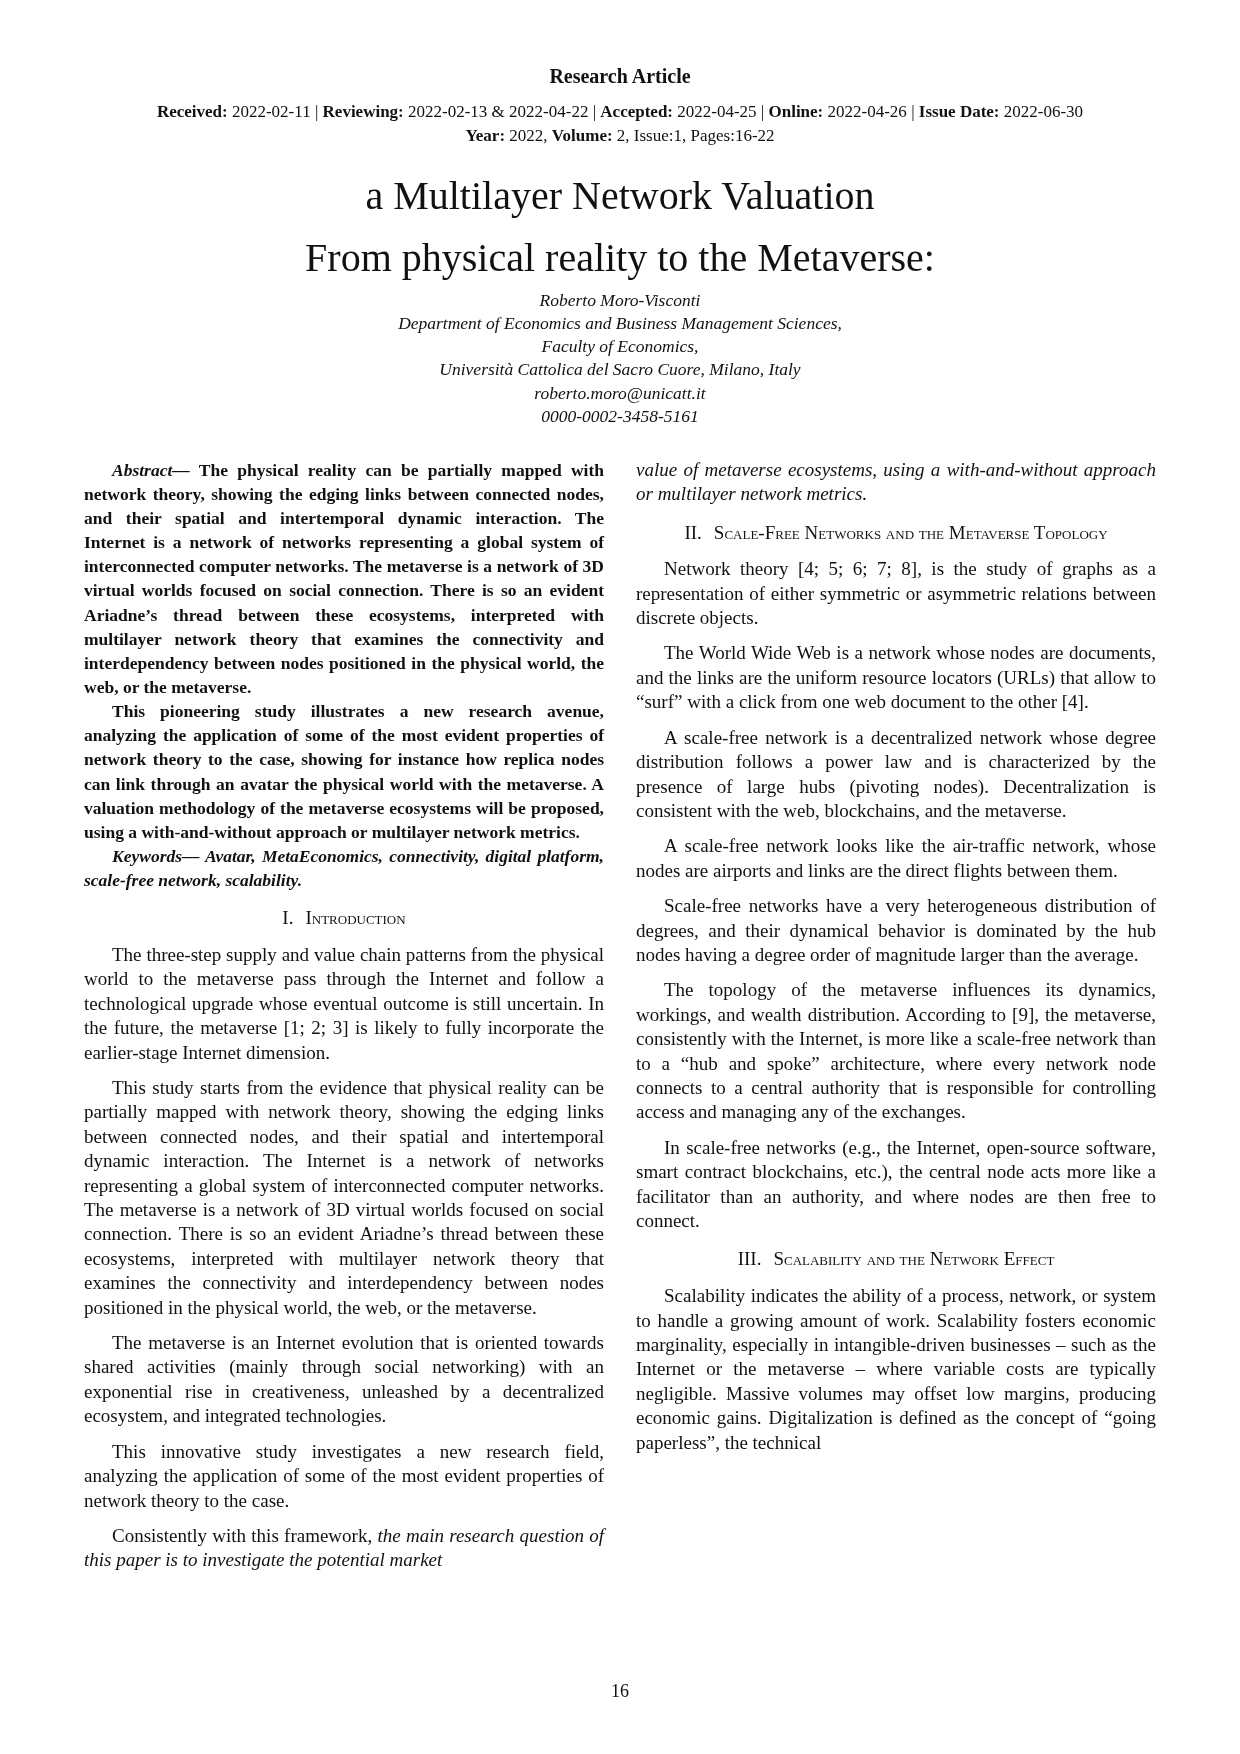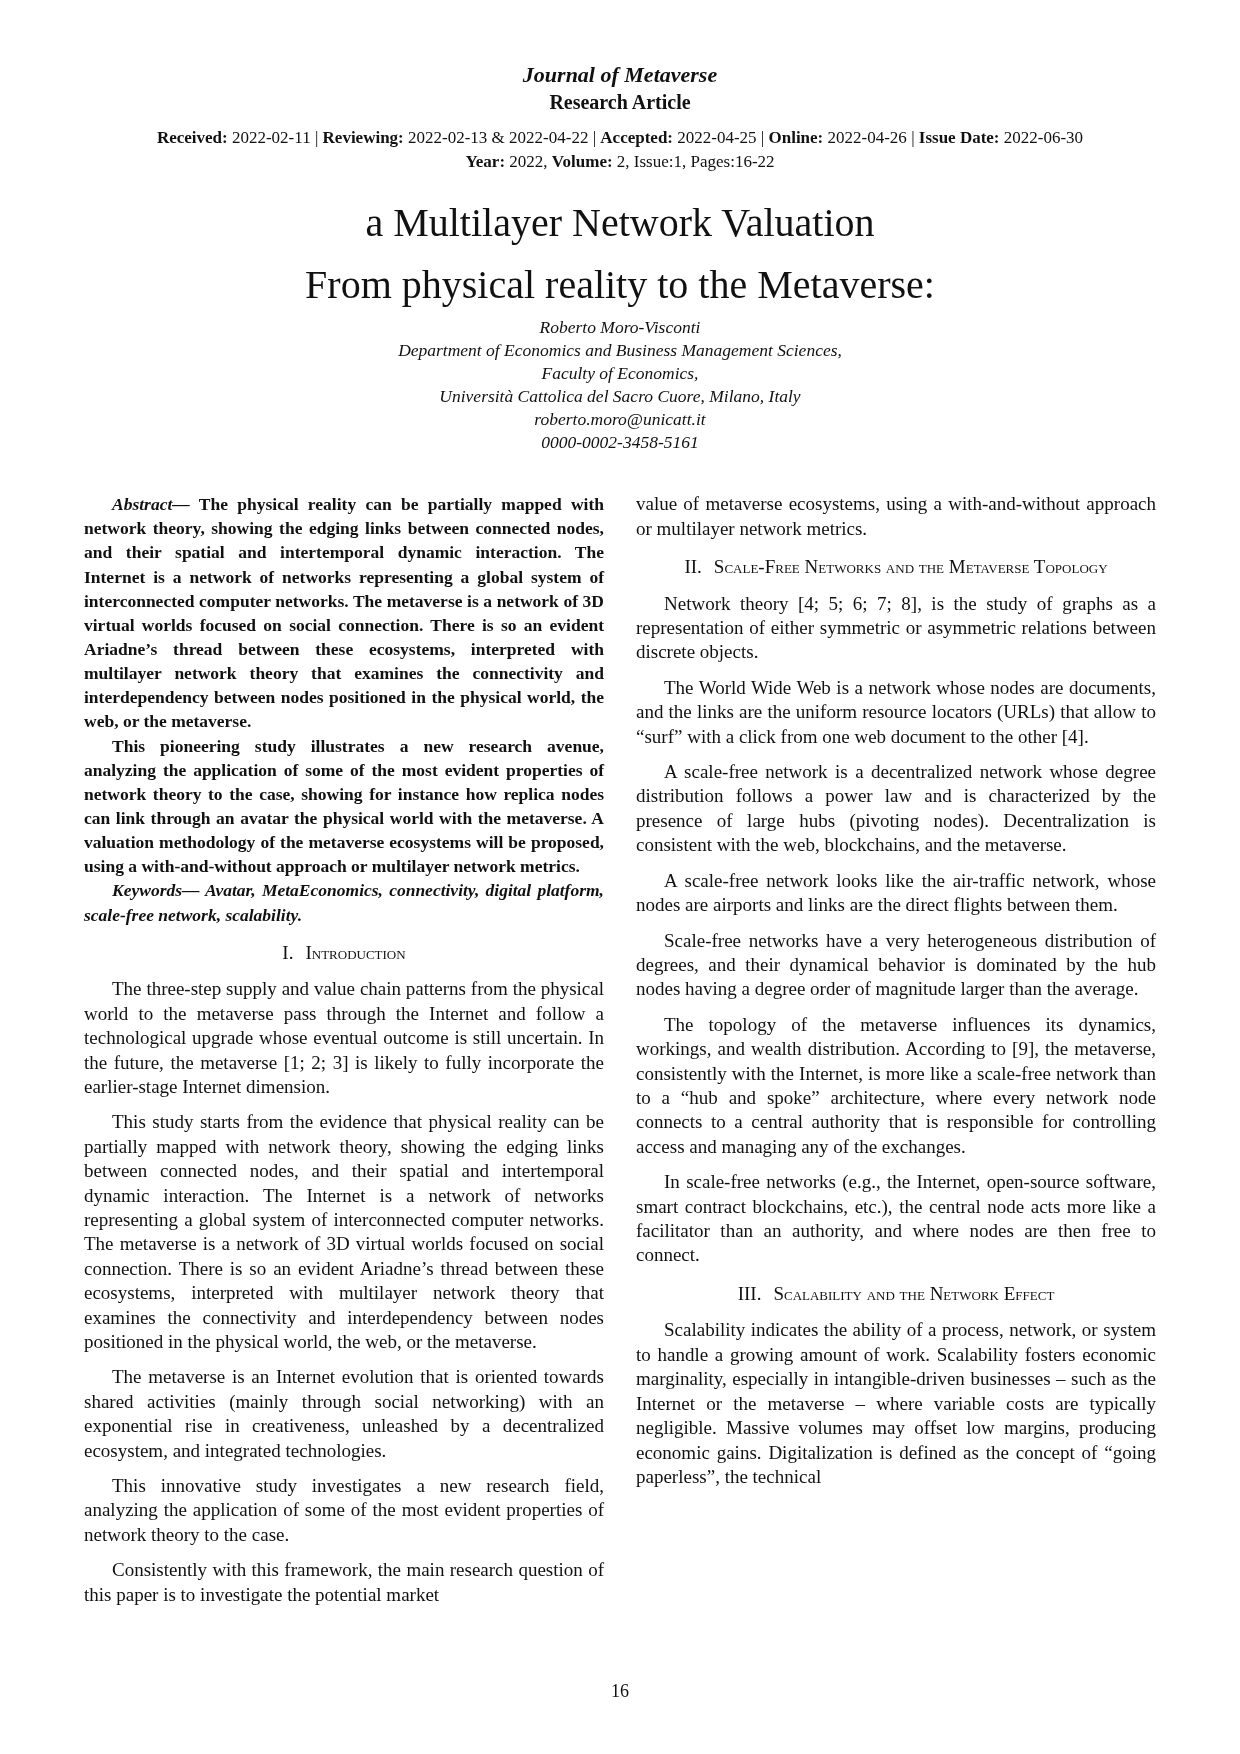--- a/index.html
+++ b/index.html
@@ -58,42 +58,42 @@
   .authors {
     text-align: center;
     font-style: italic;
     font-size: 17.5px;
     line-height: 1.32;
   }
   
   .columns {
     display: flex;
     gap: 32px;
-    margin-top: 38px;
+    margin-top: 30px;
     text-align: justify;
   }
   .col { flex: 1 1 0; min-width: 0; }
   .col p {
     margin: 0 0 11px 0;
     text-indent: 28px;
     font-size: 19px;
     line-height: 1.285;
   }
   p.no-indent { text-indent: 0; }
   .abstract p {
     font-size: 17.5px;
     font-weight: bold;
     line-height: 1.38;
     margin-bottom: 0;
   }
   .abstract .lead { font-style: italic; }
   .keywords {
     font-style: italic;
   }
-  .italic { }
+  .italic { font-style: italic; }
   .section-heading {
     text-align: center;
     font-size: 19px;
     font-variant: small-caps;
     text-indent: 0;
     margin: 14px 0 12px 0;
     line-height: 1.3;
   }
   .section-heading .sec-num {
     font-variant: normal;
@@ -108,21 +108,20 @@
     text-align: center;
     font-size: 18px;
   }
 </style>
 </head>
 <body>
 
 <div class="page">
 
   <div class="header">
-    <div class="journal-name">Journal of Metaverse</div>
     <div class="article-type">Research Article</div>
     <div class="meta-line"><span class="lbl">Received:</span><span> 2022-02-11</span><span> | </span><span class="lbl">Reviewing:</span><span> 2022-02-13 &amp; 2022-04-22</span><span> | </span><span class="lbl">Accepted:</span><span> 2022-04-25</span><span> | </span><span class="lbl">Online:</span><span> 2022-04-26</span><span> | </span><span class="lbl">Issue Date:</span><span> 2022-06-30</span></div>
     <div class="year-line"><span class="lbl">Year:</span><span> 2022, </span><span class="lbl">Volume:</span><span> 2, Issue:1, Pages:16-22</span></div>
   </div>
 
   <div class="title">
     <div>a Multilayer Network Valuation</div>
     <div>From physical reality to the Metaverse:</div>
   </div>
 

